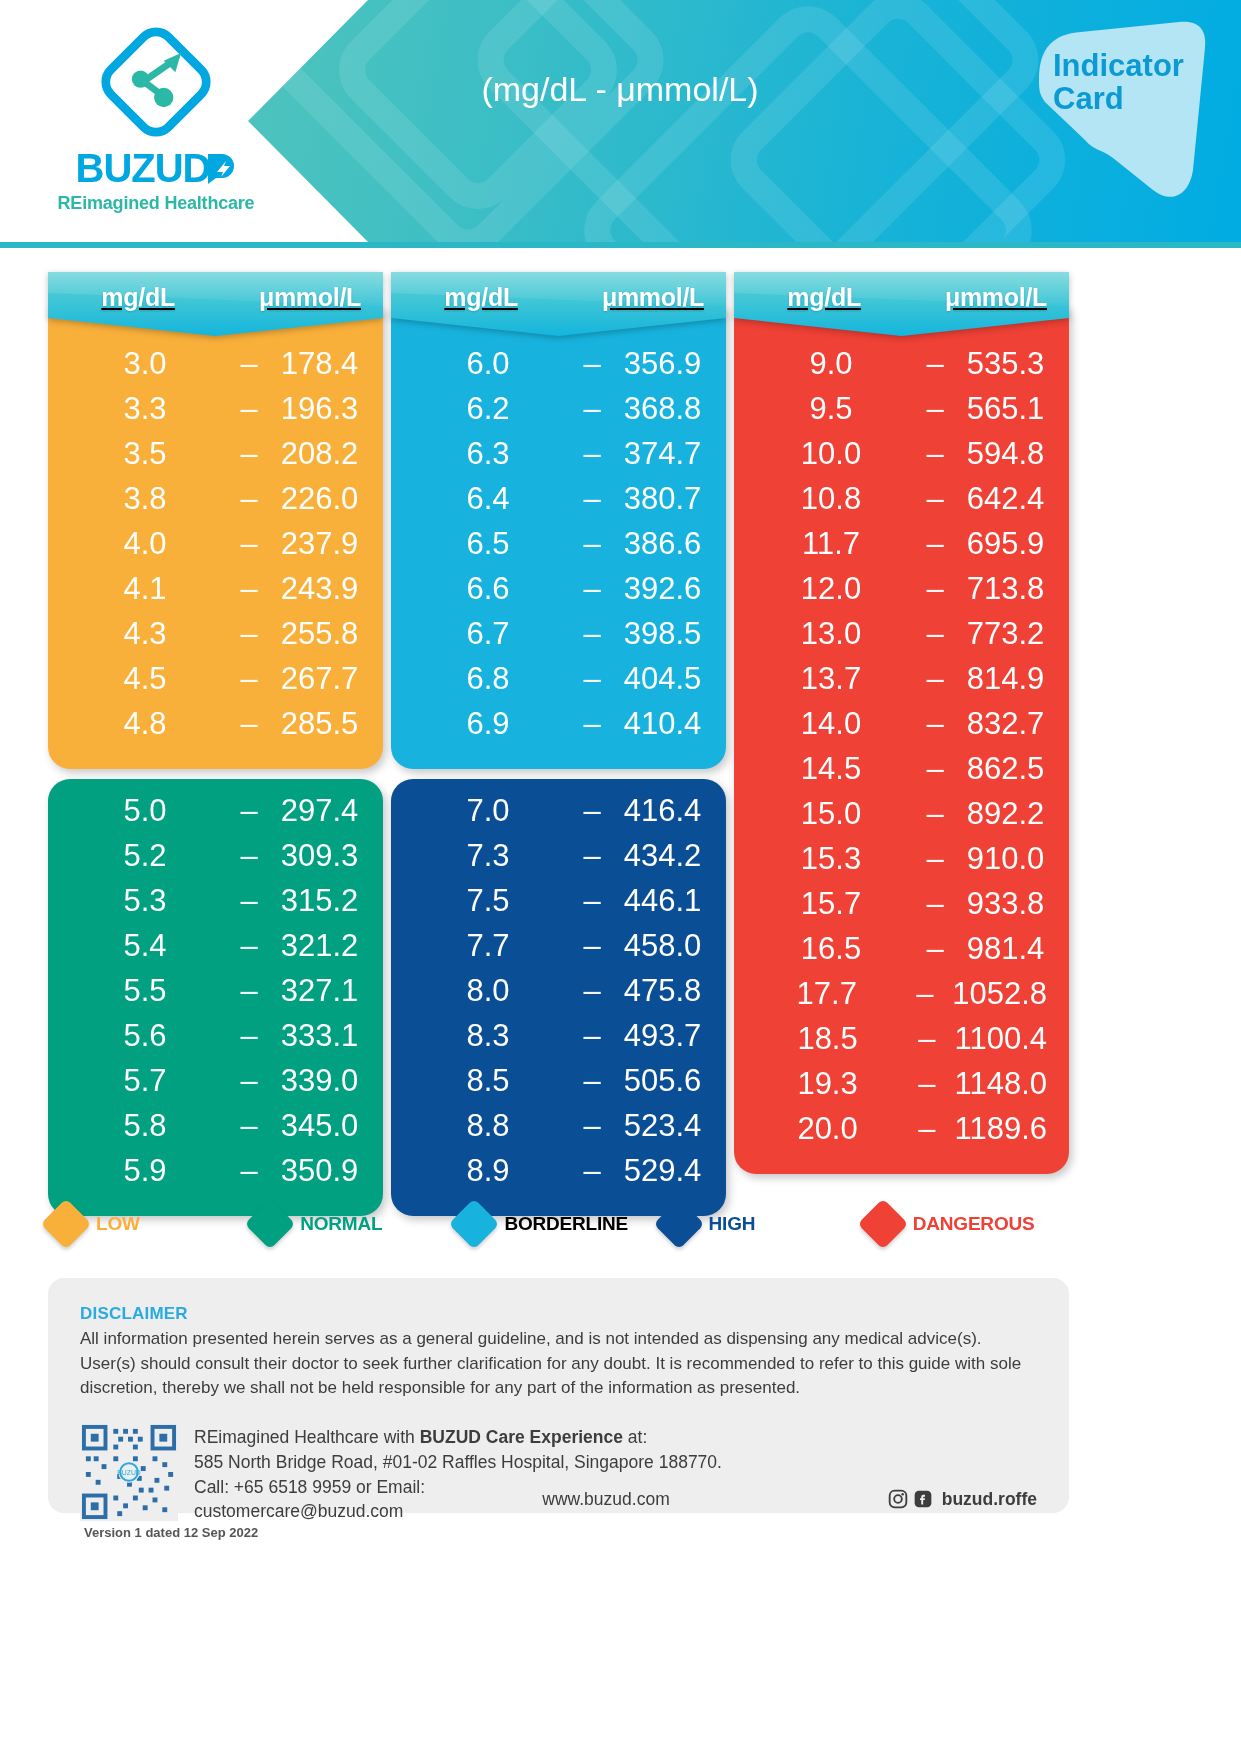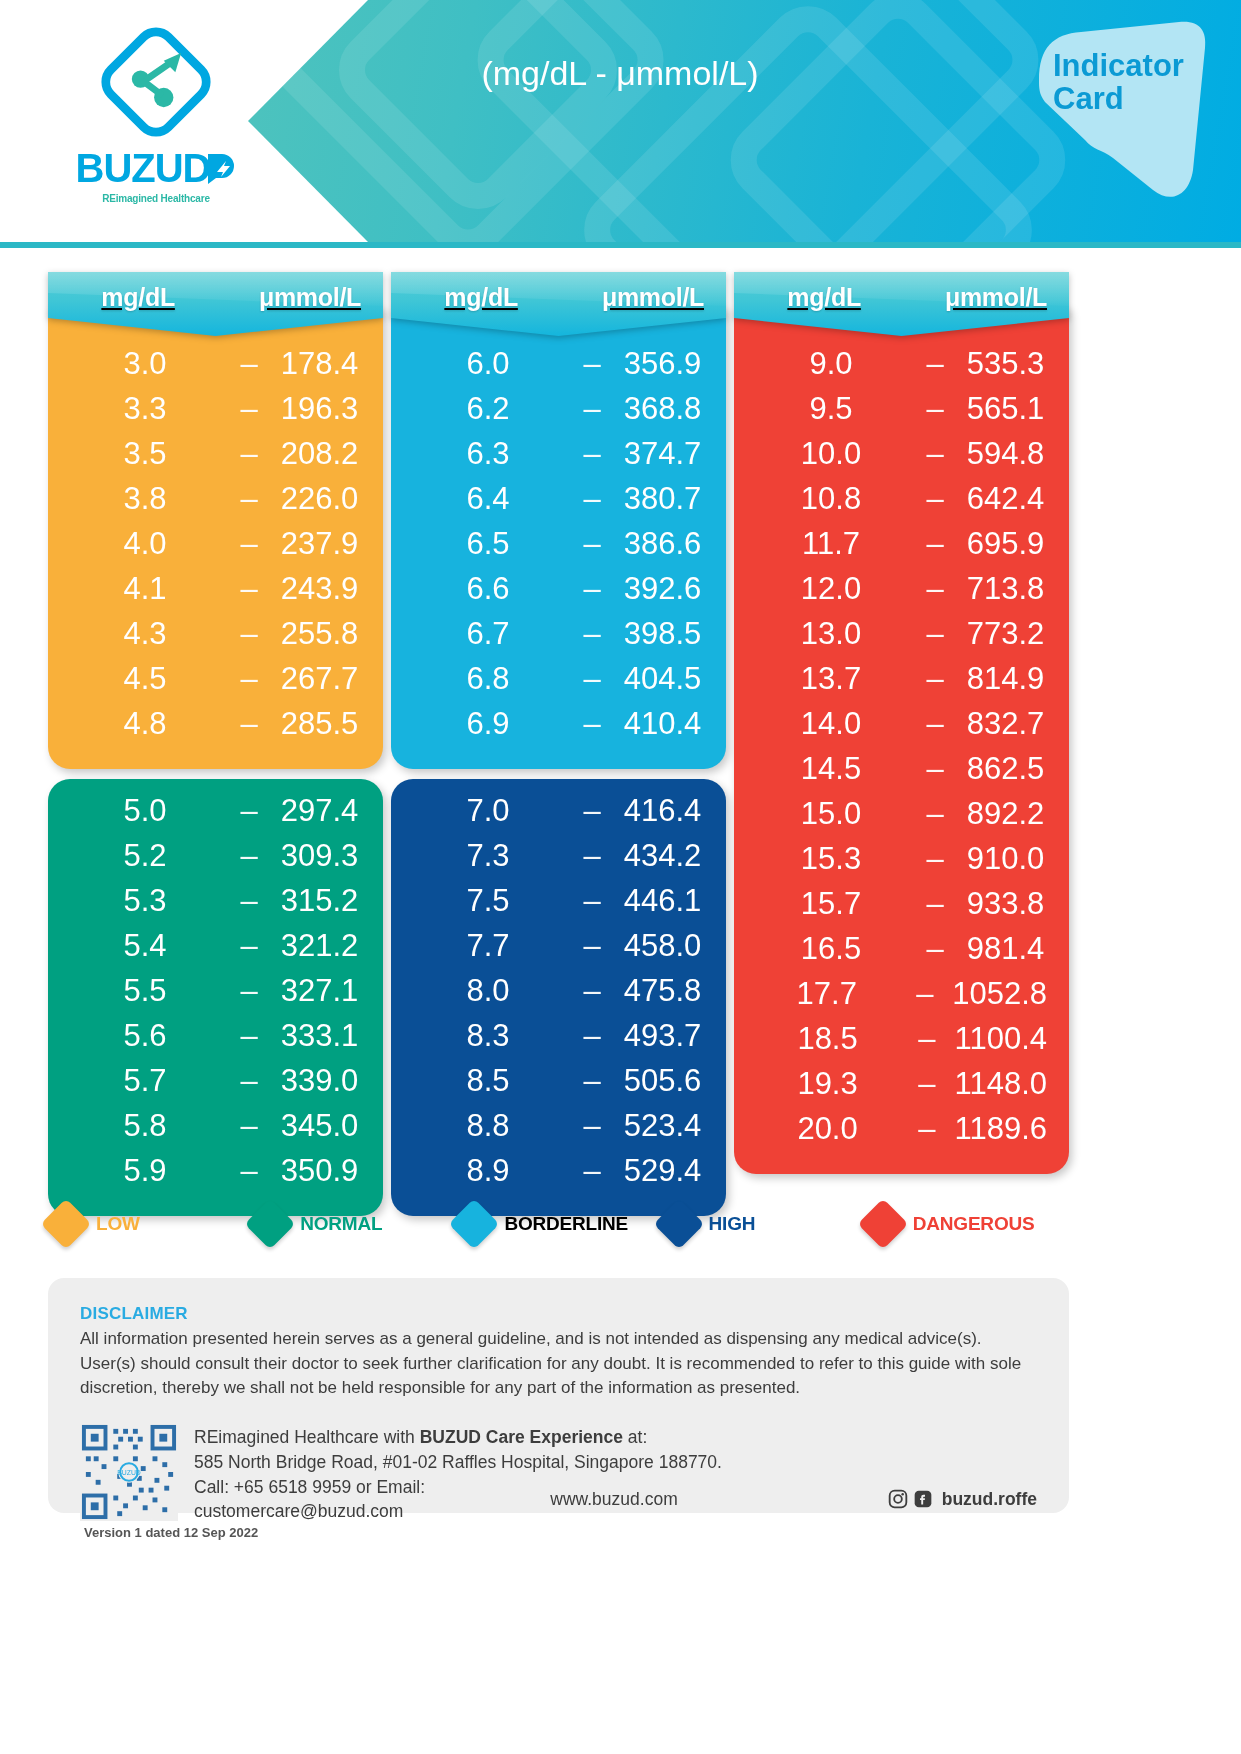--- a/index.html
+++ b/index.html
@@ -43,32 +43,32 @@
 
   .logo-wrap {
     position: absolute; left: 56px; top: 24px; width: 200px; text-align: center;
   }
   .logo-mark { width: 116px; height: 116px; margin: 0 auto 6px; }
   .logo-word {
     font-size: 40px; font-weight: bold; color: #00a7e1; letter-spacing: -1px;
     display: flex; align-items: center; justify-content: center; gap: 0;
   }
   .logo-tag {
-    font-size: 10px; font-weight: bold; color: #2bb8a6; margin-top: 2px;
+    font-size: 18px; font-weight: bold; color: #2bb8a6; margin-top: 2px;
     letter-spacing: -0.2px;
   }
 
   .title-block {
     position: absolute; left: 340px; top: 54px; width: 560px; text-align: center; z-index: 5;
   }
   .title-main {
     font-size: 66px; font-weight: bold; color: #ffffff; letter-spacing: -1px; line-height: 1.05;
   }
   .title-sub {
-    font-size: 34px; color: #ffffff; margin-top: 0; font-weight: 400;
+    font-size: 34px; color: #ffffff; margin-top: 16px; font-weight: 400;
   }
 
   .indicator-badge {
     position: absolute; right: 30px; top: 18px; width: 210px; height: 210px; z-index: 6;
   }
   .indicator-badge svg { position: absolute; inset: 0; }
   .indicator-text {
     position: absolute; left: 52px; top: 32px; color: #0b9ad4;
     font-size: 31px; font-weight: bold; line-height: 1.05;
   }
@@ -147,21 +147,21 @@
     position: absolute; left: 48px; top: 1278px; width: 1021px; height: 235px;
     background: #eeeeee; border-radius: 16px; padding: 26px 32px 20px 32px;
   }
   .disc-title { color: #29abe2; font-size: 17px; font-weight: bold; letter-spacing: .2px; }
   .disc-body { color: #3d3d3d; font-size: 17px; line-height: 1.45; margin-top: 3px; }
 
   .contact { display: flex; align-items: flex-start; gap: 16px; margin-top: 22px; }
   .qr { width: 98px; height: 98px; flex: none; }
   .contact-lines { font-size: 17.5px; color: #3d3d3d; line-height: 1.42; padding-top: 2px; }
   .contact-lines b { font-weight: bold; }
-  .contact-row3 { display: flex; align-items: center; gap: 0; }
+  .contact-row3 { display: flex; align-items: center; gap: 8px; }
   .social { display: inline-flex; align-items: center; gap: 5px; margin-left: 210px; }
   .sq-icon { width: 20px; height: 20px; flex:none; }
   .social-handle { font-weight: bold; font-size: 17.5px; color:#3d3d3d; margin-left: 4px; }
 
   .version {
     position: absolute; left: 84px; top: 1525px;
     font-size: 13px; color: #555; font-weight: bold;
   }
 </style>
 </head>

